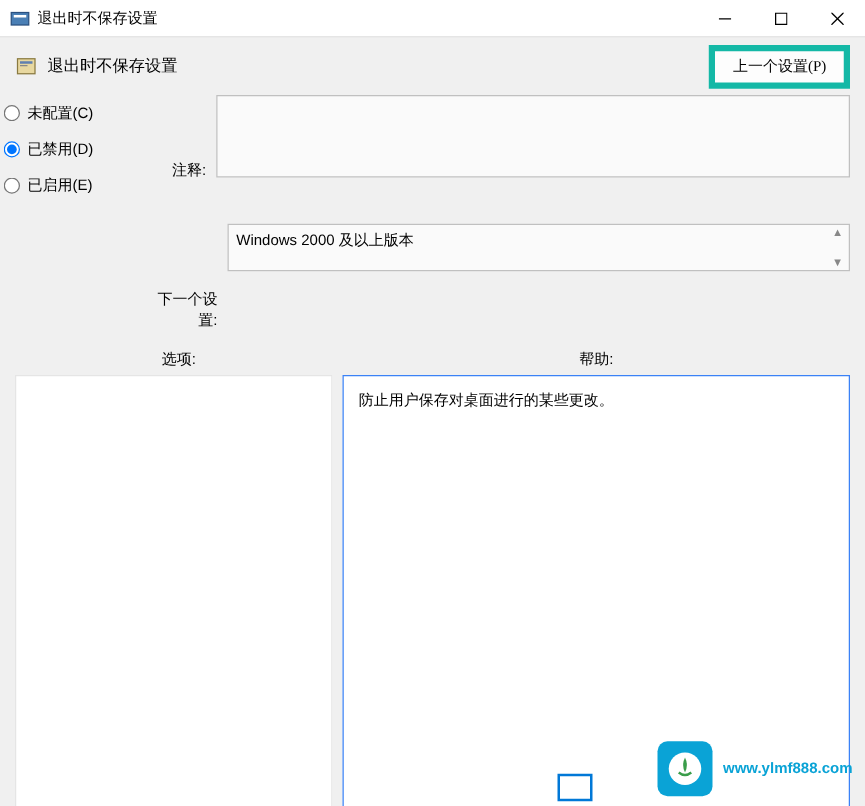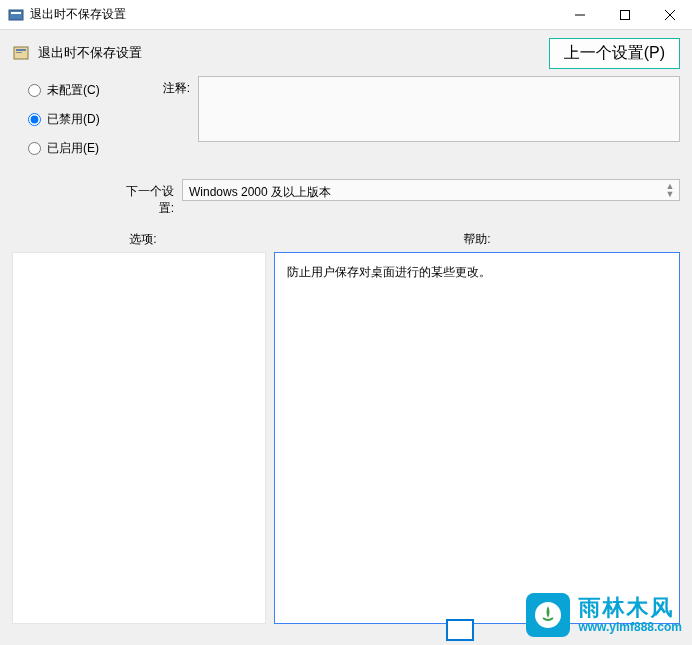--- a/index.html
+++ b/index.html
@@ -47,70 +47,71 @@
     }
     .header-icon {
       width: 18px;
       height: 18px;
       margin-right: 8px;
       display:flex;align-items:center;justify-content:center;
     }
     .header-title { flex: 1; font-size: 13px; }
     .nav-btn {
       background: #fdfdfd;
-      border: 1px solid #14b8a6;
+      border: 5px solid #14b8a6;
       padding: 4px 14px;
-      font-size: 16px;
+      font-size: 12px;
       margin-left: 6px;
       cursor: default;
-      font-family: Liberation Sans, sans-serif;
+      font-family: Liberation Serif, serif;
     }
 
     .config-row {
       display: flex;
-      padding: 0 12px 6px 28px;
+      padding: 0 12px 6px 3px;
       align-items: flex-start;
       justify-content: center;
     }
     .radio-col {
       width: 110px;
       padding-top: 6px;
     }
     .radio-item {
       display: flex;
       align-items: center;
       margin-bottom: 12px;
       cursor: default;
     }
     .radio-item input { margin-right: 6px; }
     .label-col {
       width: 60px;
       text-align: right;
       padding-right: 8px;
       padding-top: 4px;
+      margin-top: 48px;
     }
     .comment-box {
       flex: 1;
       height: 66px;
       border: 1px solid #c0c0c0;
       background: #fafafa;
       position: relative;
       resize: none;
       font-family: inherit;
       font-size: 12px;
       padding: 2px 4px;
     }
     .platform-row {
       display: flex;
       padding: 4px 12px 8px 12px;
       align-items: flex-start;
     }
     .platform-box {
       flex: 1;
-      height: 22px;
+      height: 38px;
       border: 1px solid #c0c0c0;
       background: #fafafa;
       padding: 4px 6px;
       position: relative;
     }
     .scroll-hint {
       position: absolute;
       right: 2px;
       width: 14px;
       color: #888;
@@ -269,16 +270,15 @@
 
 <div class="watermark">
   <div class="wm-icon">
     <svg width="30" height="30" viewBox="0 0 30 30">
         <circle cx="15" cy="15" r="13" fill="#fff"></circle>
         <path d="M15 6 Q12 12 15 18 Q18 12 15 6" fill="#3a9d4a"></path>
         <path d="M10 18 Q15 22 20 18" stroke="#3a9d4a" stroke-width="2" fill="none"></path>
       </svg>
   </div>
   <div class="wm-text">
-    <span class="wm-cn">雨林木风</span>
     <span class="wm-url">www.ylmf888.com</span>
   </div>
 </div>
 
 </body></html>

